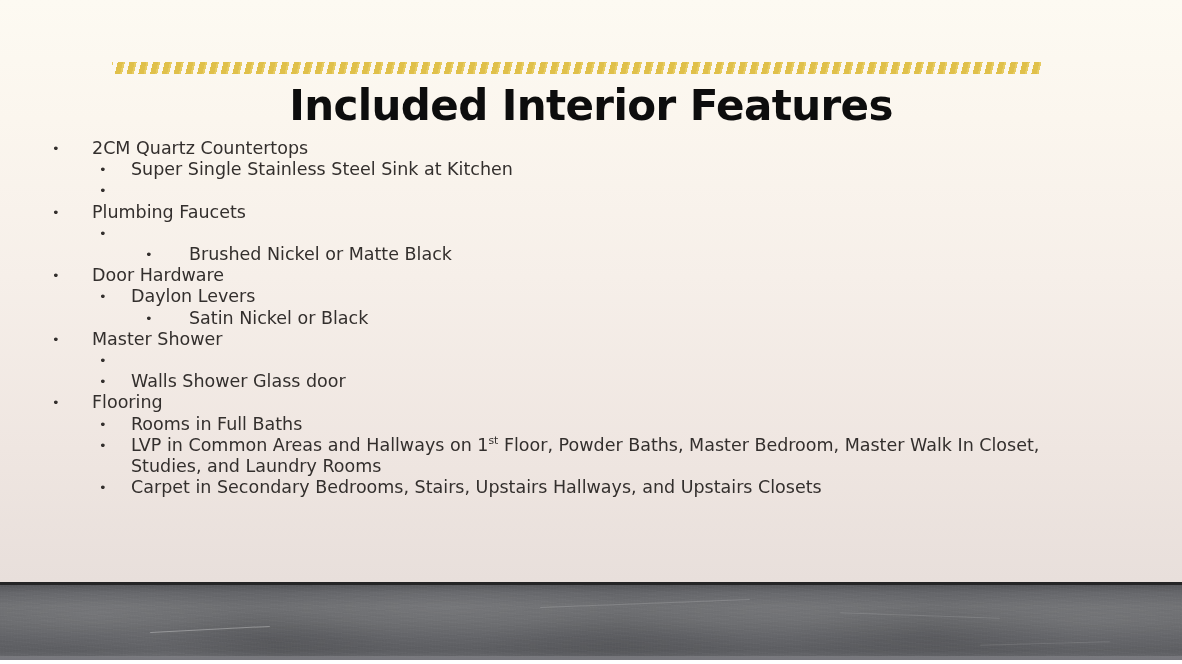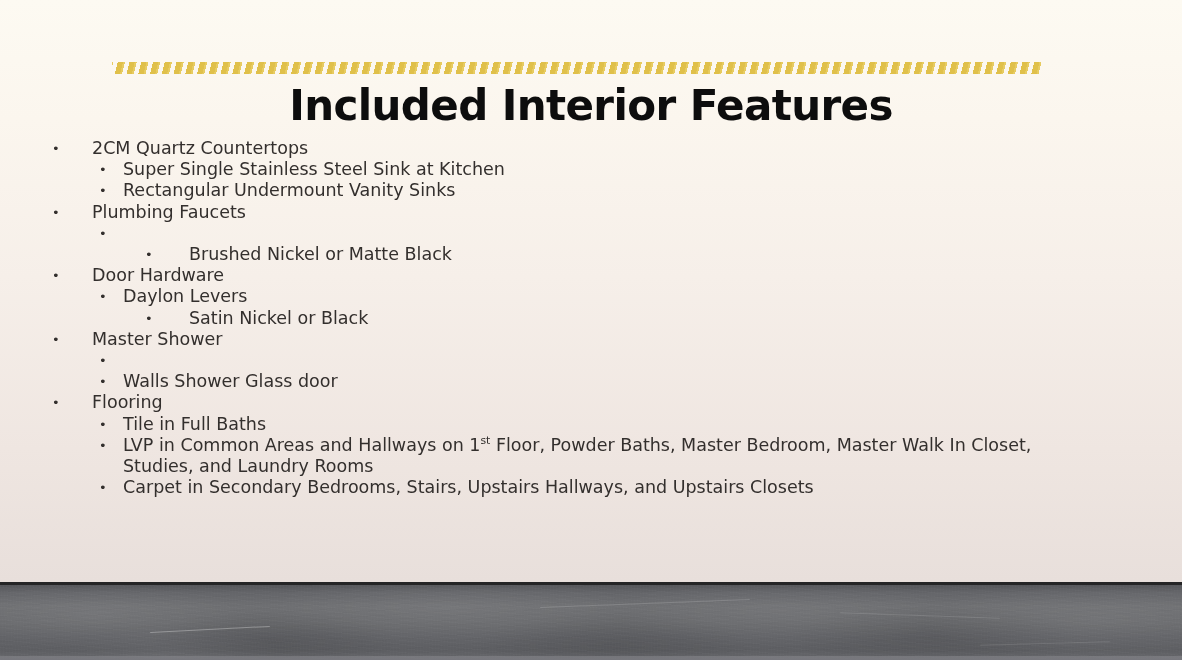--- a/index.html
+++ b/index.html
@@ -85,21 +85,21 @@
   }
 
   
   .lvl1 { font-size: 17.5px; line-height: 21.2px; margin-bottom: 0px; }
   .lvl1 .dot  { width: 27px; margin-left: 12px; font-size: 13px; line-height: 21.2px; }
   .lvl1 .txt  { margin-left: 13px; max-width: 1010px; }
 
   
   .lvl2 { font-size: 17.5px; line-height: 21.2px; margin-bottom: 0px; }
   .lvl2 .dot  { width: 24px; margin-left: 59px; font-size: 13px; line-height: 21.2px; }
-  .lvl2 .txt  { margin-left: 0px; max-width: 968px; }
+  .lvl2 .txt  { margin-left: 8px; max-width: 968px; }
 
   
   .lvl3 { font-size: 17.5px; line-height: 21.2px; margin-bottom: 0px; }
   .lvl3 .dot  { width: 25px; margin-left: 105px; font-size: 13px; line-height: 21.2px; }
   .lvl3 .txt  { margin-left: 19px; max-width: 920px; }
 
   .txt sup {
     font-size: 0.62em;
     vertical-align: super;
     line-height: 0;
@@ -183,21 +183,20 @@
       <div class="bullet lvl1">
         <span class="dot">•</span>
         <span class="txt">2CM Quartz Countertops</span>
       </div>
       <div class="bullet lvl2">
         <span class="dot">•</span>
         <span class="txt">Super Single Stainless Steel Sink at Kitchen</span>
       </div>
       <div class="bullet lvl2">
         <span class="dot">•</span>
-        <span class="txt">Rectangular Undermount Vanity Sinks</span>
       </div>
       <div class="bullet lvl1">
         <span class="dot">•</span>
         <span class="txt">Plumbing Faucets</span>
       </div>
       <div class="bullet lvl2">
         <span class="dot">•</span>
       </div>
       <div class="bullet lvl3">
         <span class="dot">•</span>
@@ -225,21 +224,21 @@
       <div class="bullet lvl2">
         <span class="dot">•</span>
         <span class="txt">Walls Shower Glass door</span>
       </div>
       <div class="bullet lvl1">
         <span class="dot">•</span>
         <span class="txt">Flooring</span>
       </div>
       <div class="bullet lvl2">
         <span class="dot">•</span>
-        <span class="txt">Tile in Full Baths</span>
+        <span class="txt">Rooms in Full Baths</span>
       </div>
       <div class="bullet lvl2">
         <span class="dot">•</span>
         <span class="txt">LVP in Common Areas and Hallways on 1<sup>st</sup> Floor, Powder Baths, Master Bedroom, Master Walk In Closet, Studies, and Laundry Rooms</span>
       </div>
       <div class="bullet lvl2">
         <span class="dot">•</span>
         <span class="txt">Carpet in Secondary Bedrooms, Stairs, Upstairs Hallways, and Upstairs Closets</span>
       </div>
     </div>

